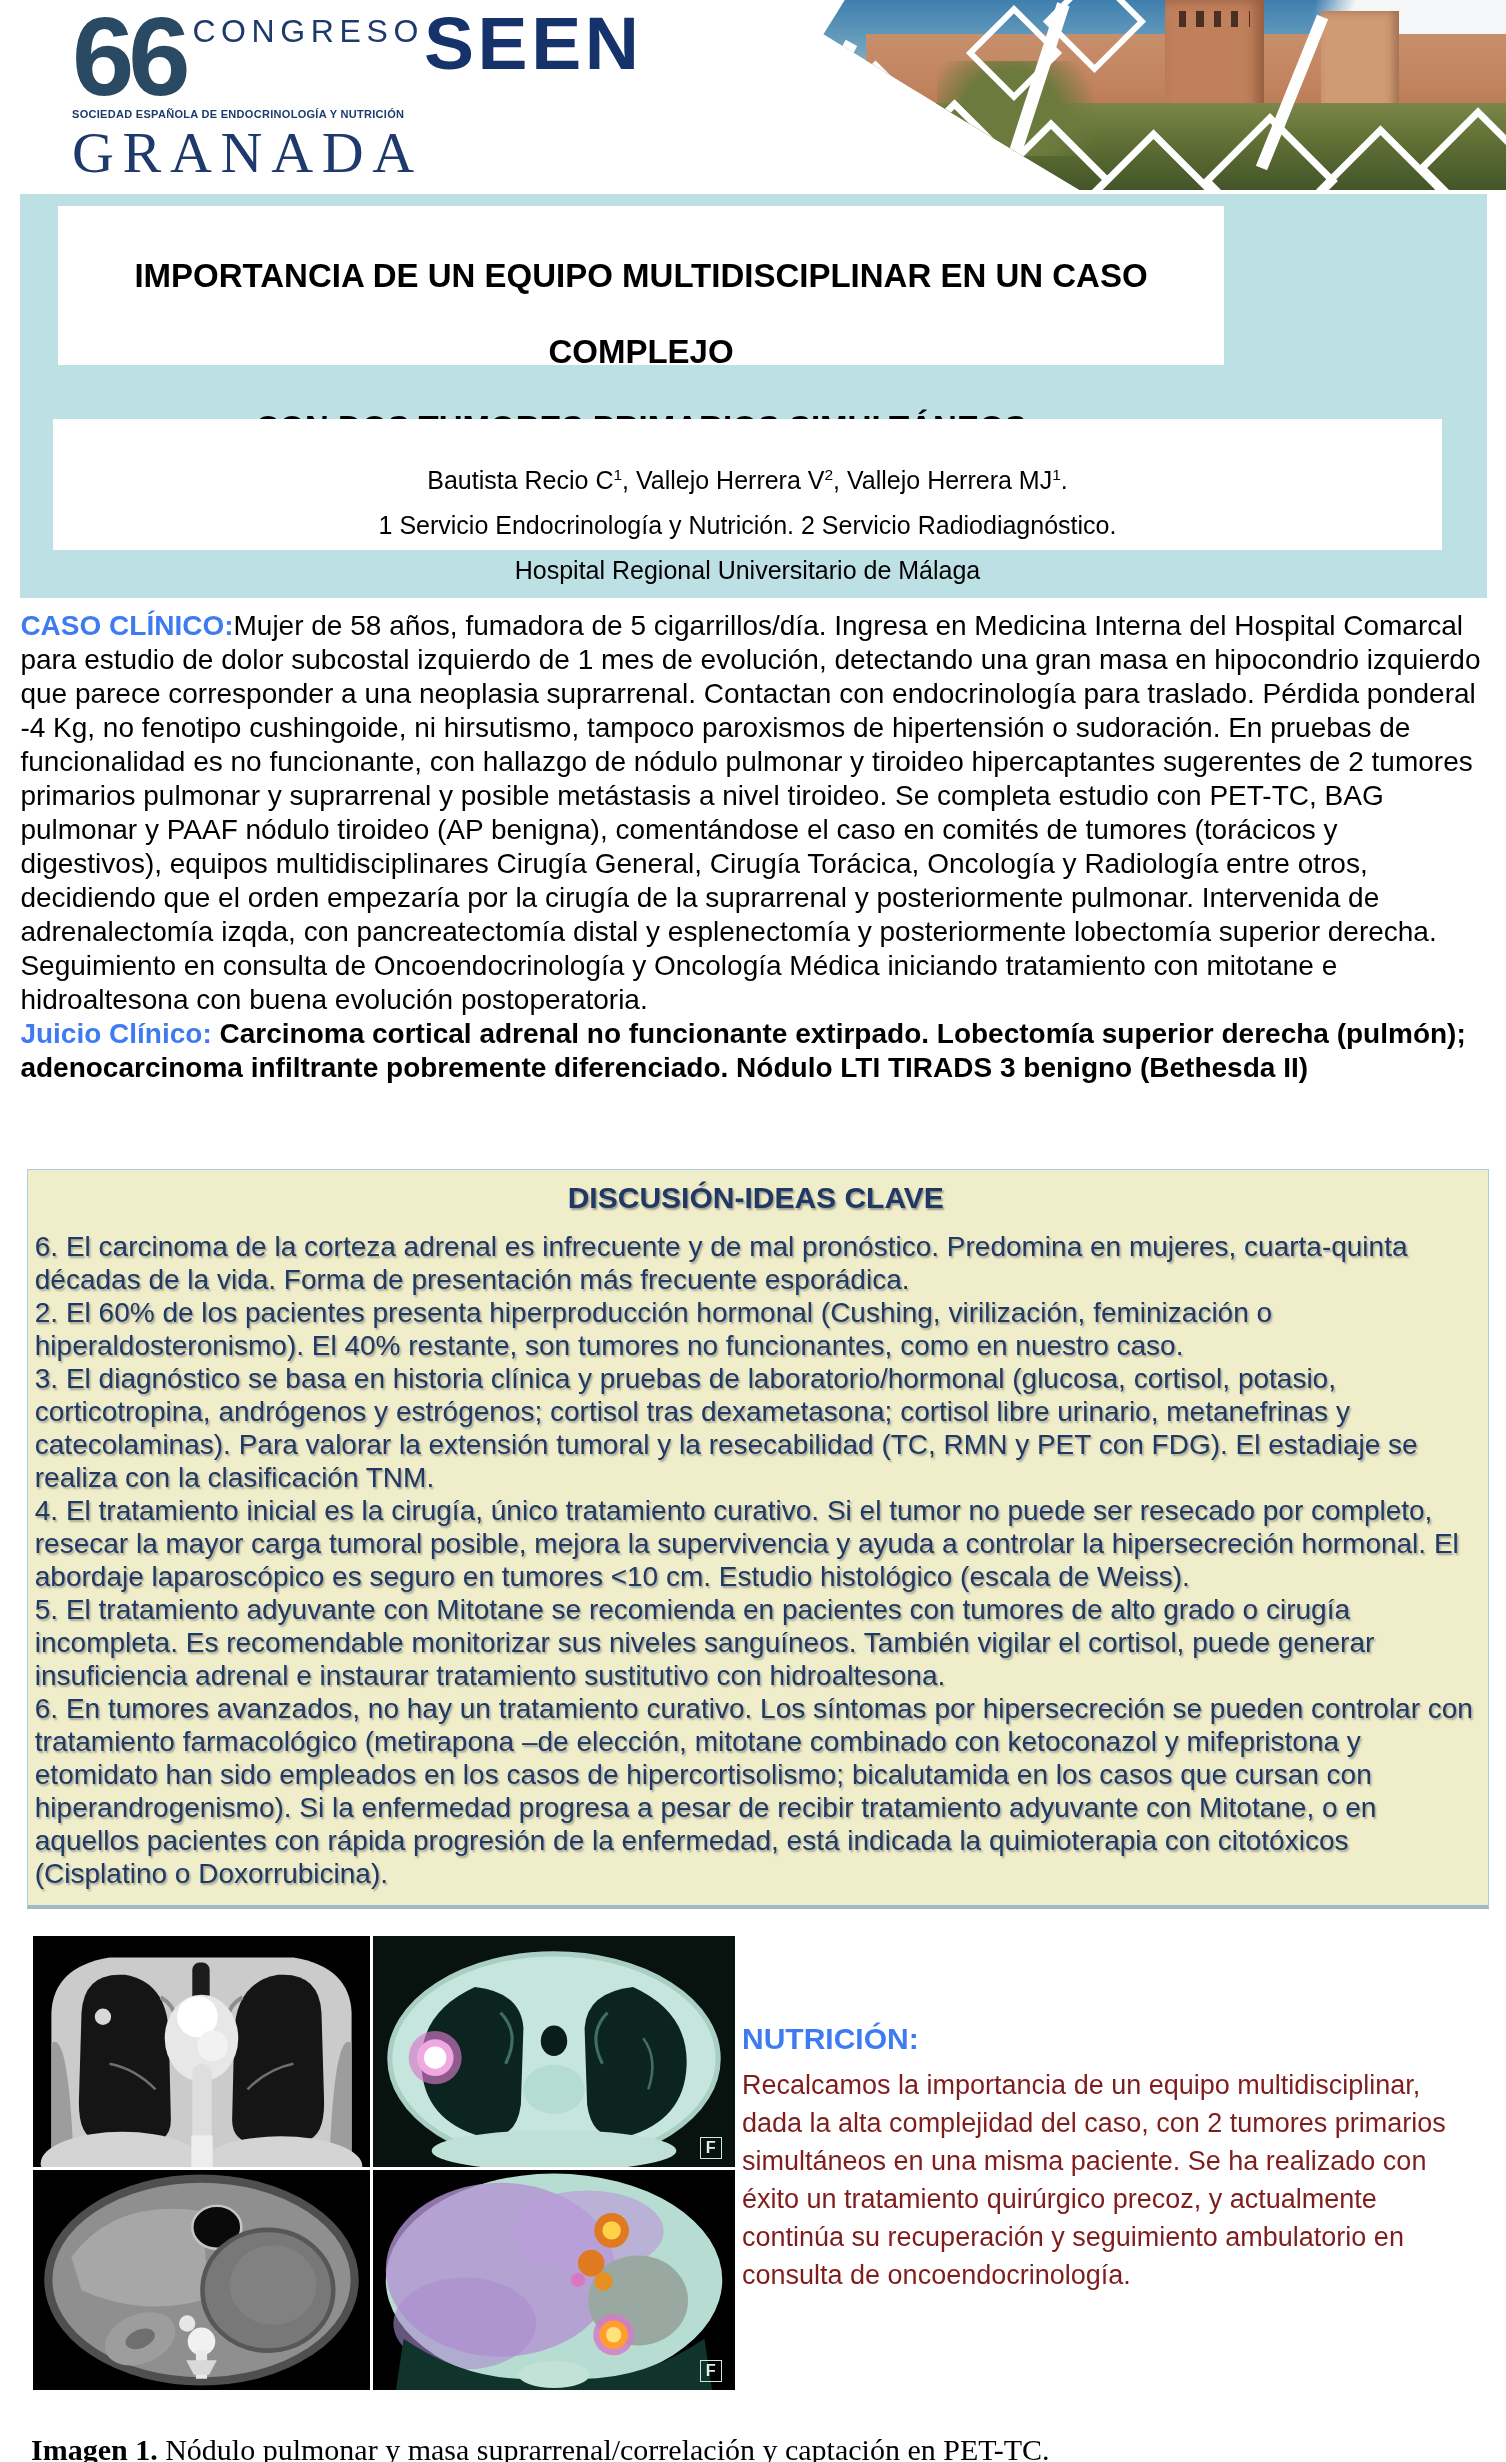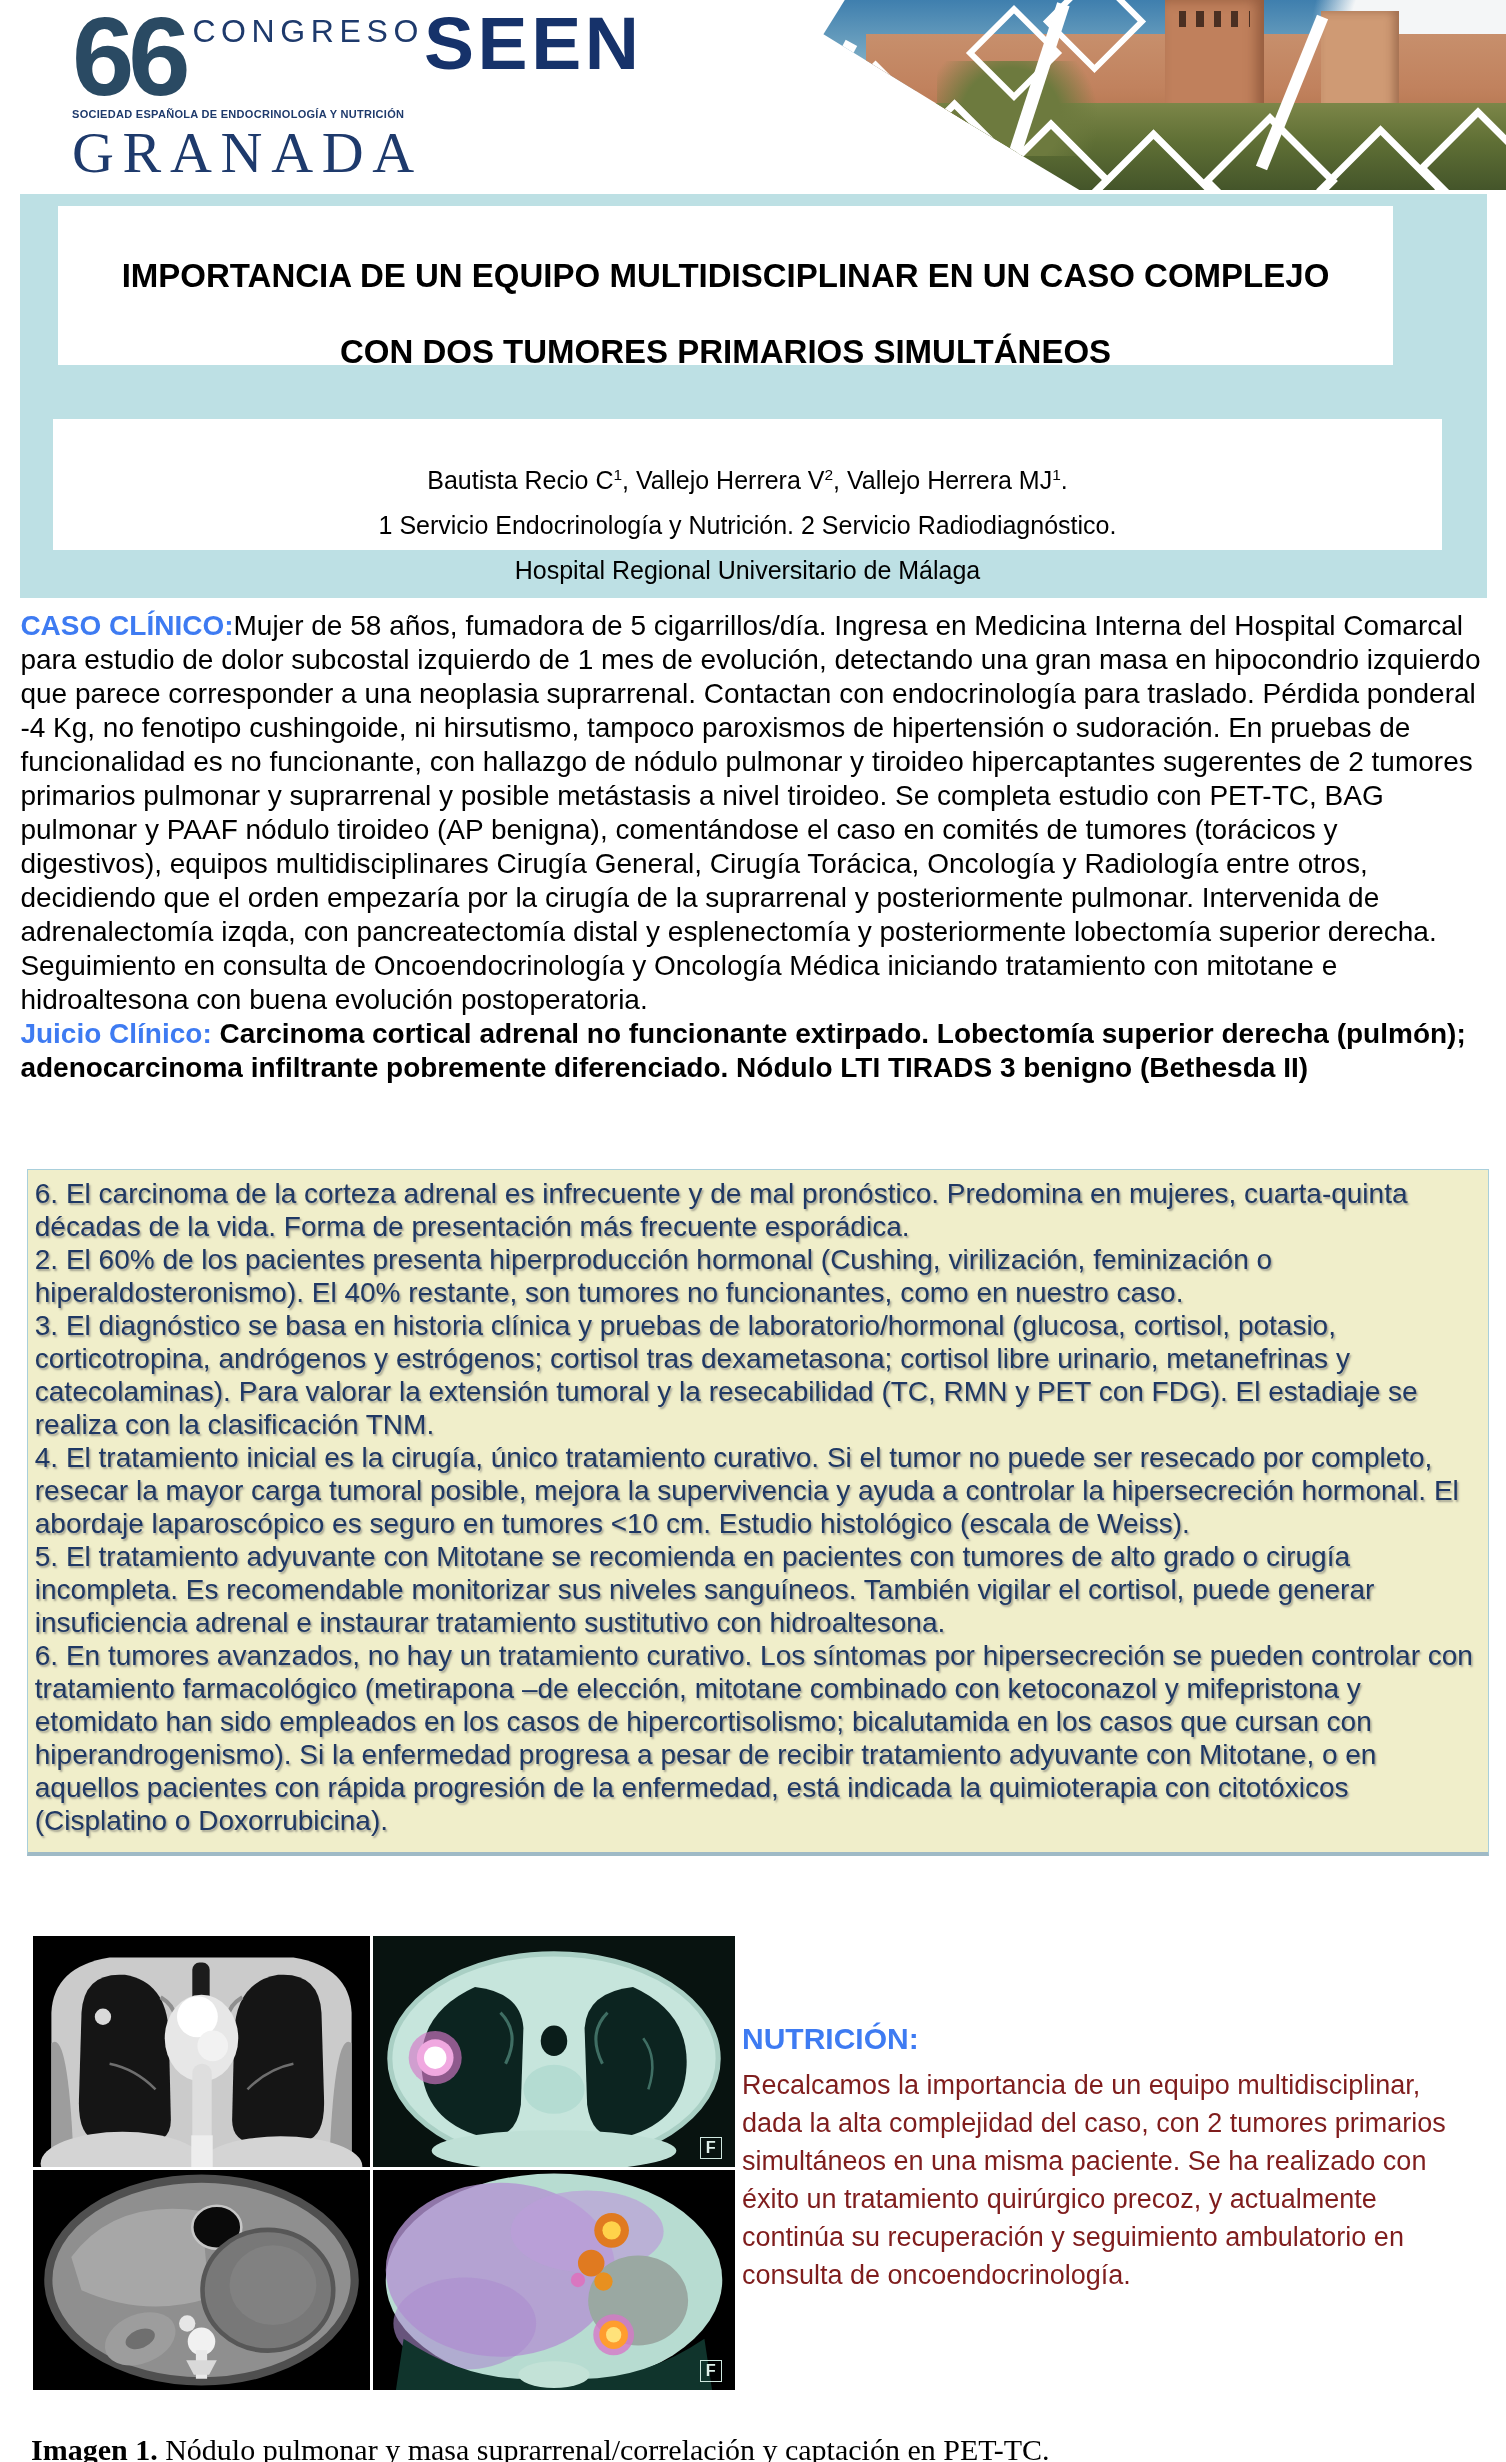--- a/index.html
+++ b/index.html
@@ -32,21 +32,21 @@
     background:repeating-linear-gradient(90deg,#4a2f22 0 7.2px,transparent 7.2px 17.4px);}
   .collage .trees{position:absolute;left:0;bottom:0;right:0;height:46%;
     background:linear-gradient(180deg,#7c8648 0%,#5f6f35 45%,#44552a 100%);}
   .collage .grove{position:absolute;left:20%;bottom:18%;width:26%;height:50%;
     background:radial-gradient(circle at 40% 60%,#6d7a3e 0 40%,rgba(109,122,62,0) 70%);}
   .diamond{position:absolute;border:7.2px solid #ffffff;transform:rotate(45deg);background:transparent;}
   .zig{position:absolute;background:#ffffff;}
 
   
   .teal-band{left:20.4px;top:194px;width:1467px;height:404px;background:#bde0e4;}
-  .title-box{left:58px;top:206px;width:1335px;height:159px;background:#ffffff;text-align:center;}
+  .title-box{left:58px;top:206px;width:1166px;height:159px;background:#ffffff;text-align:center;}
   .title-box .t{padding-top:32px;font-size:33px;line-height:76px;font-weight:700;color:#000;}
   .authors-box{left:53px;top:419px;width:1389px;height:131px;background:#ffffff;text-align:center;}
   .authors-box .a{padding-top:33px;font-size:25px;line-height:45px;color:#000;}
   sup{font-size:0.62em;}
 
   
   .main-text{left:20.4px;top:609px;width:1465px;font-size:28px;line-height:34px;}
   .main-text p{margin:0;}
   .lbl-blue{color:#3e7bf2;font-weight:700;}
   .bold{font-weight:700;}
@@ -135,20 +135,21 @@
       <div>Hospital Regional Universitario de Málaga</div>
     </div>
   </div>
 
   <div class="abs main-text">
     <p><span class="lbl-blue">CASO CLÍNICO:</span><span>Mujer de 58 años, fumadora de 5 cigarrillos/día. Ingresa en Medicina Interna del Hospital Comarcal para estudio de dolor subcostal izquierdo de 1 mes de evolución, detectando una gran masa en hipocondrio izquierdo que parece corresponder a una neoplasia suprarrenal. Contactan con endocrinología para traslado. Pérdida ponderal -4 Kg, no fenotipo cushingoide, ni hirsutismo, tampoco paroxismos de hipertensión o sudoración. En pruebas de funcionalidad es no funcionante, con hallazgo de nódulo pulmonar y tiroideo hipercaptantes sugerentes de 2 tumores primarios pulmonar y suprarrenal y posible metástasis a nivel tiroideo. Se completa estudio con PET-TC, BAG pulmonar y PAAF nódulo tiroideo (AP benigna), comentándose el caso en comités de tumores (torácicos y digestivos), equipos multidisciplinares Cirugía General, Cirugía Torácica, Oncología y Radiología entre otros, decidiendo que el orden empezaría por la cirugía de la suprarrenal y posteriormente pulmonar. Intervenida de adrenalectomía izqda, con pancreatectomía distal y esplenectomía y posteriormente lobectomía superior derecha. Seguimiento en consulta de Oncoendocrinología y Oncología Médica iniciando tratamiento con mitotane e hidroaltesona con buena evolución postoperatoria.</span></p>
     <p><span class="lbl-blue">Juicio Clínico:</span><span class="bold"> Carcinoma cortical adrenal no funcionante extirpado. Lobectomía superior derecha (pulmón); adenocarcinoma infiltrante pobremente diferenciado. Nódulo LTI TIRADS 3 benigno (Bethesda II)</span></p>
   </div>
 
   <div class="abs discussion">
+    <h2>DISCUSIÓN-IDEAS CLAVE</h2>
     <p>6. El carcinoma de la corteza adrenal es infrecuente y de mal pronóstico. Predomina en mujeres, cuarta-quinta décadas de la vida. Forma de presentación más frecuente esporádica.</p>
     <p>2. El 60% de los pacientes presenta hiperproducción hormonal (Cushing, virilización, feminización o hiperaldosteronismo). El 40% restante, son tumores no funcionantes, como en nuestro caso.</p>
     <p>3. El diagnóstico se basa en historia clínica y pruebas de laboratorio/hormonal (glucosa, cortisol, potasio, corticotropina, andrógenos y estrógenos; cortisol tras dexametasona; cortisol libre urinario, metanefrinas y catecolaminas). Para valorar la extensión tumoral y la resecabilidad (TC, RMN y PET con FDG). El estadiaje se realiza con la clasificación TNM.</p>
     <p>4. El tratamiento inicial es la cirugía, único tratamiento curativo. Si el tumor no puede ser resecado por completo, resecar la mayor carga tumoral posible, mejora la supervivencia y ayuda a controlar la hipersecreción hormonal. El abordaje laparoscópico es seguro en tumores &lt;10 cm. Estudio histológico (escala de Weiss).</p>
     <p>5. El tratamiento adyuvante con Mitotane se recomienda en pacientes con tumores de alto grado o cirugía incompleta. Es recomendable monitorizar sus niveles sanguíneos. También vigilar el cortisol, puede generar insuficiencia adrenal e instaurar tratamiento sustitutivo con hidroaltesona.</p>
     <p>6. En tumores avanzados, no hay un tratamiento curativo. Los síntomas por hipersecreción se pueden controlar con tratamiento farmacológico (metirapona –de elección, mitotane combinado con ketoconazol y mifepristona y etomidato han sido empleados en los casos de hipercortisolismo; bicalutamida en los casos que cursan con hiperandrogenismo). Si la enfermedad progresa a pesar de recibir tratamiento adyuvante con Mitotane, o en aquellos pacientes con rápida progresión de la enfermedad, está indicada la quimioterapia con citotóxicos (Cisplatino o Doxorrubicina).</p>
   </div>
 
   <div class="tile t1">
     <svg viewBox="0 0 660 452" preserveAspectRatio="none">

